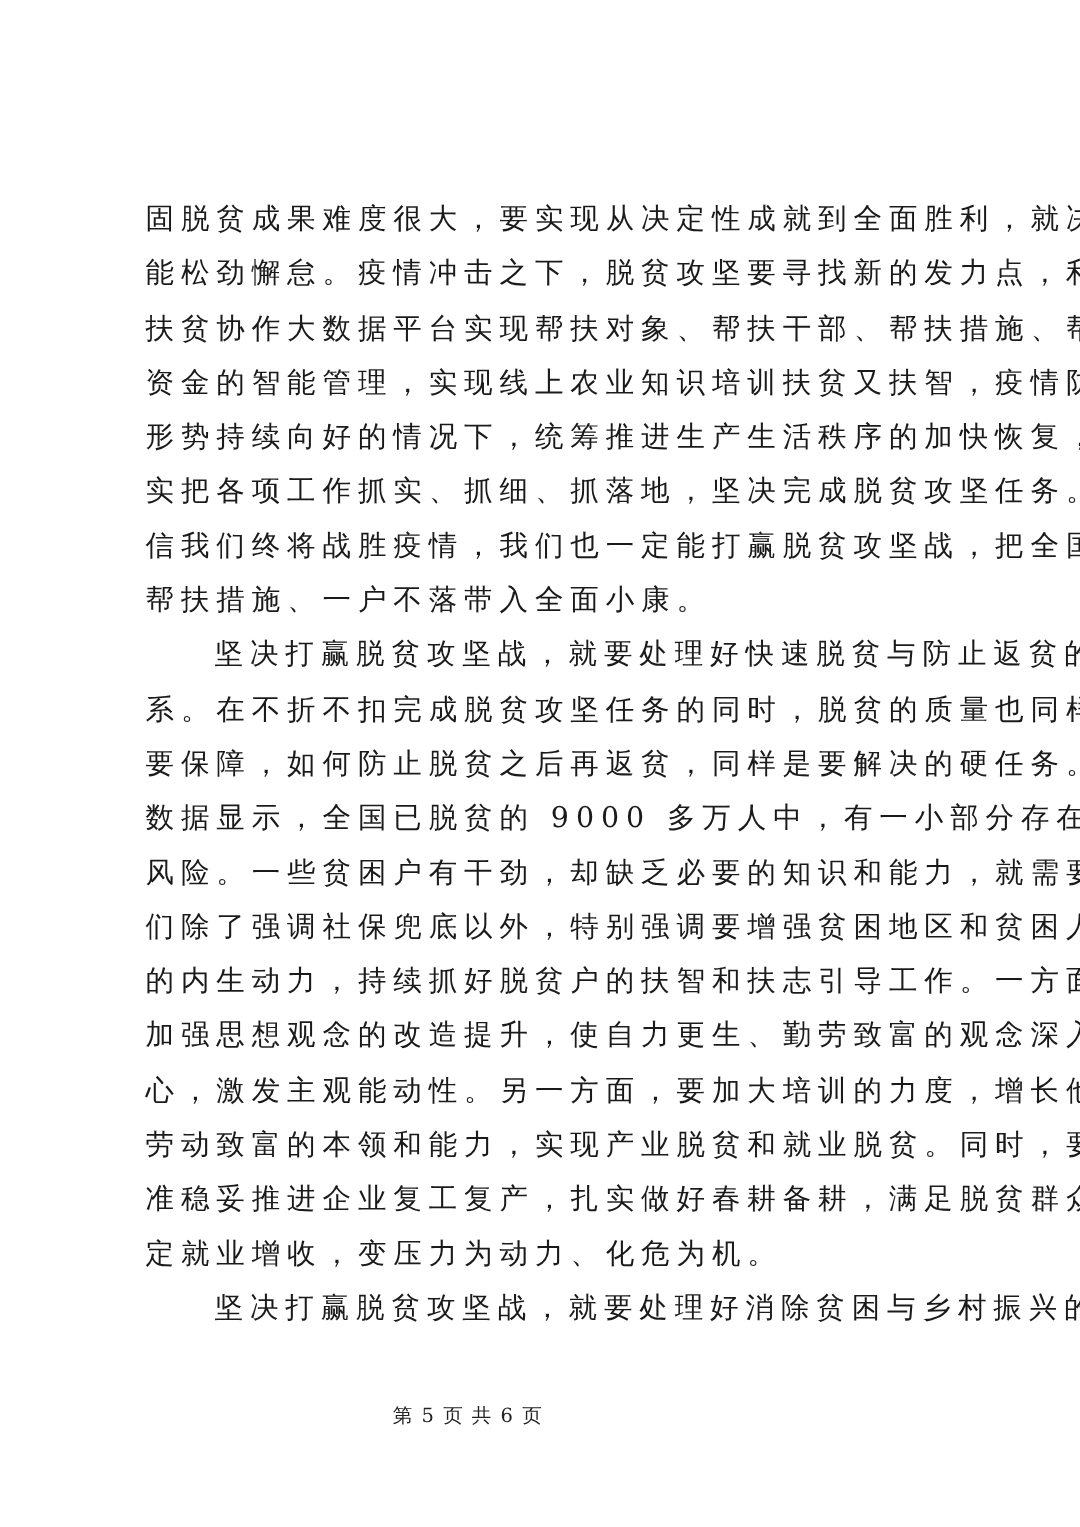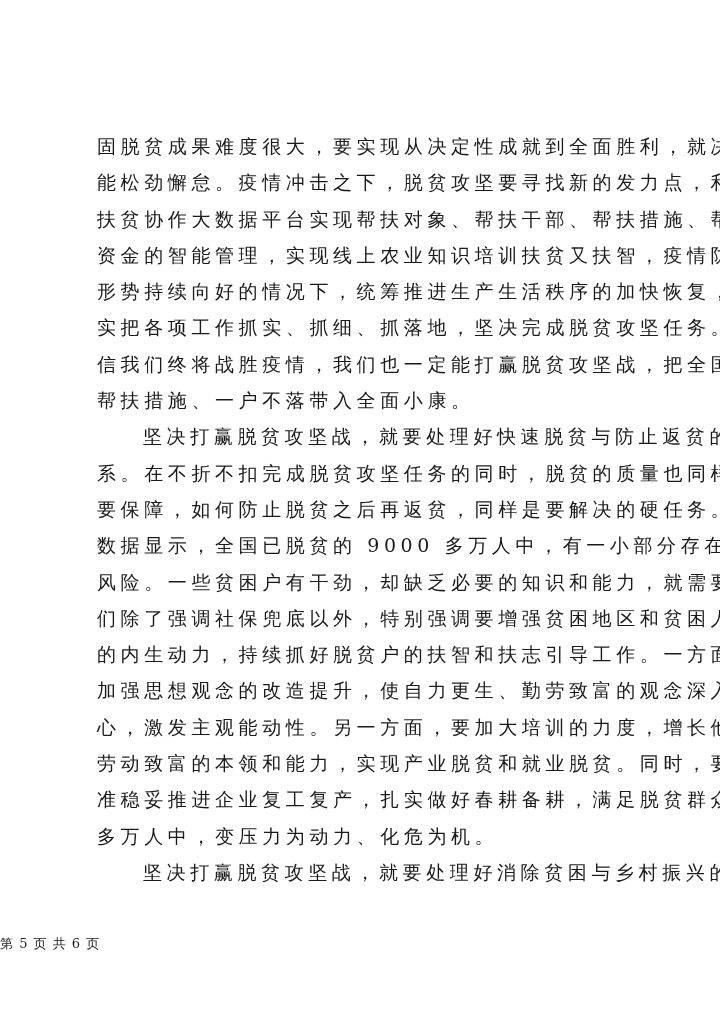--- a/index.html
+++ b/index.html
@@ -33,24 +33,24 @@
       line-height: 36.3px;
       font-size: 19px;
       letter-spacing: 4.6px;
       white-space: nowrap;
     }
     .line.indent {
       padding-left: 46px;
     }
     .footer {
       position: absolute;
-      left: 0;
+      left: 16px;
       width: 592px;
       top: 935px;
-      text-align: left;
+      text-align: center;
       font-size: 13px;
       color: #222;
       letter-spacing: 1px;
     }
   </style>
 </head>
 <body>
 
 <div class="page">
   <div class="body-text">
@@ -71,21 +71,21 @@
       <div class="line">系。在不折不扣完成脱贫攻坚任务的同时，脱贫的质量也同样需</div>
       <div class="line">要保障，如何防止脱贫之后再返贫，同样是要解决的硬任务。有</div>
       <div class="line">数据显示，全国已脱贫的 9000 多万人中，有一小部分存在返贫</div>
       <div class="line">风险。一些贫困户有干劲，却缺乏必要的知识和能力，就需要我</div>
       <div class="line">们除了强调社保兜底以外，特别强调要增强贫困地区和贫困人口</div>
       <div class="line">的内生动力，持续抓好脱贫户的扶智和扶志引导工作。一方面，</div>
       <div class="line">加强思想观念的改造提升，使自力更生、勤劳致富的观念深入人</div>
       <div class="line">心，激发主观能动性。另一方面，要加大培训的力度，增长他们</div>
       <div class="line">劳动致富的本领和能力，实现产业脱贫和就业脱贫。同时，要精</div>
       <div class="line">准稳妥推进企业复工复产，扎实做好春耕备耕，满足脱贫群众稳</div>
-      <div class="line">多万人中，变压力为动力、化危为机。</div>
+      <div class="line">定就业增收，变压力为动力、化危为机。</div>
     </div>
 
     <div>
       <div class="line indent">坚决打赢脱贫攻坚战，就要处理好消除贫困与乡村振兴的关</div>
     </div>
   </div>
 
   <div class="footer">第 5 页  共 6 页</div>
 </div>
 

